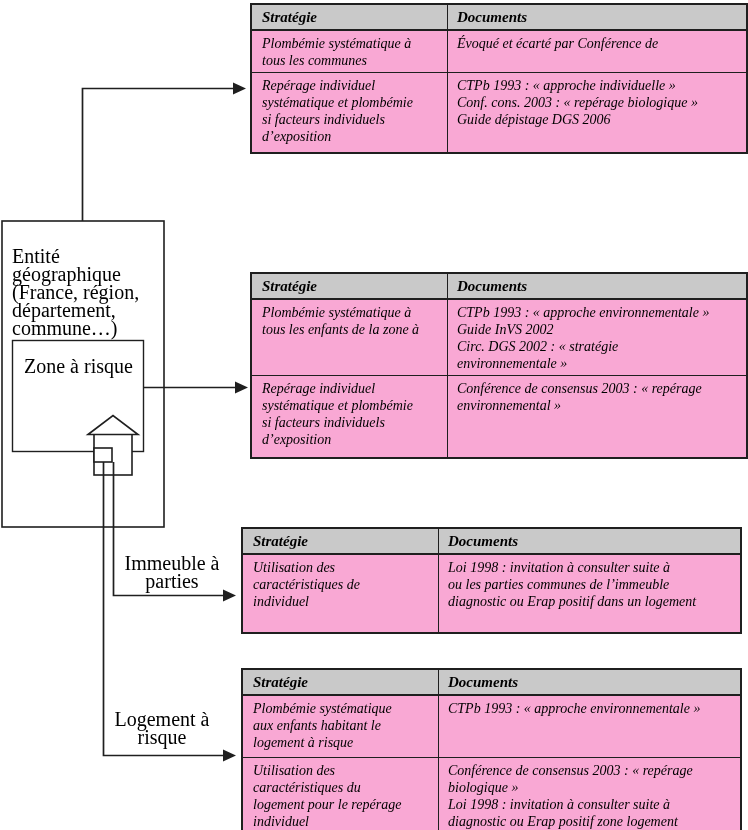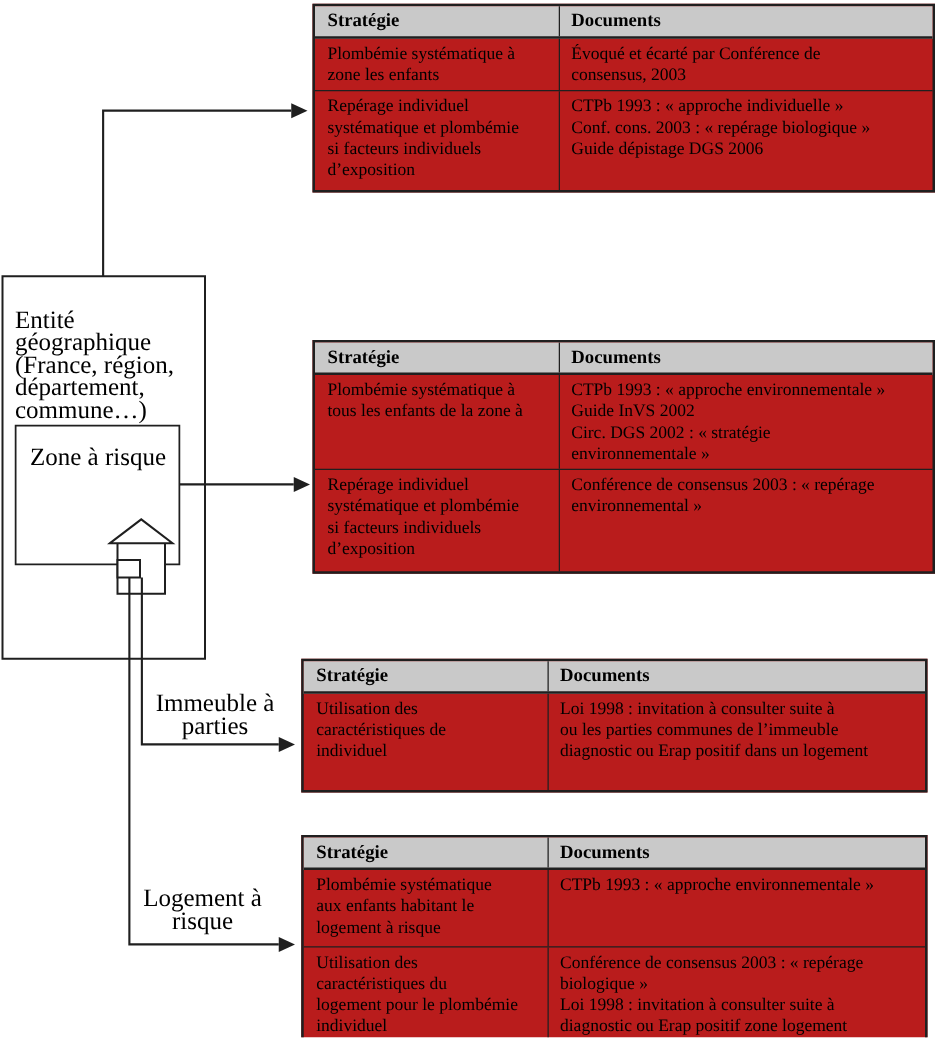--- a/index.html
+++ b/index.html
@@ -15,21 +15,21 @@
   svg.overlay{position:absolute;left:0;top:0;width:748px;height:830px;pointer-events:none;}
 
   
   .lbl{position:absolute;font-size:20px;line-height:18px;}
   #entity-label{left:12px;top:247px;width:140px;}
   #zone-label{left:24px;top:357px;width:120px;}
   #immeuble-label{left:122px;top:554px;width:100px;text-align:center;}
   #logement-label{left:112px;top:710px;width:100px;text-align:center;}
 
   
-  .tbl{position:absolute;border:2px solid var(--line);background:#b91c1c;font-size:14px;line-height:17px;}
+  .tbl{position:absolute;border:2px solid var(--line);background:#f9a8d4;font-size:14px;line-height:17px;font-style:italic;}
   .tbl .hdr{display:flex;background:var(--hdrbg);border-bottom:2px solid var(--line);font-weight:bold;font-size:15px;line-height:18px;}
   .tbl .row{display:flex;}
   .tbl .row + .row{border-top:1.2px solid var(--line);}
   .c{box-sizing:border-box;padding:4px 6px 3px 10px;}
   .c1{width:196px;border-right:1.5px solid var(--line);flex:none;}
   .c2{flex:1;padding-left:9px;}
   .hdr .c{padding-top:3px;padding-bottom:3px;}
 
   #t1{left:250px;top:3px;width:494px;}
   #t2{left:250px;top:272px;width:494px;}
@@ -85,25 +85,24 @@
   <div class="lbl" id="logement-label">Logement à risque</div>
 
   <div class="tbl" id="t1">
     <div class="hdr">
       <div class="c c1">Stratégie</div>
       <div class="c c2">Documents</div>
     </div>
     <div class="row r1">
       <div class="c c1">
         <div>Plombémie systématique à</div>
-        <div>zone les enfants</div>
+        <div>tous les communes</div>
       </div>
       <div class="c c2">
         <div>Évoqué et écarté par Conférence de</div>
-        <div>consensus, 2003</div>
       </div>
     </div>
     <div class="row r2">
       <div class="c c1">
         <div>Repérage individuel</div>
         <div>systématique et plombémie</div>
         <div>si facteurs individuels</div>
         <div>d’exposition</div>
       </div>
       <div class="c c2">
@@ -176,21 +175,21 @@
         <div>logement à risque</div>
       </div>
       <div class="c c2">
         <div>CTPb 1993 : « approche environnementale »</div>
       </div>
     </div>
     <div class="row r2">
       <div class="c c1">
         <div>Utilisation des</div>
         <div>caractéristiques du</div>
-        <div>logement pour le plombémie</div>
+        <div>logement pour le repérage</div>
         <div>individuel</div>
       </div>
       <div class="c c2">
         <div>Conférence de consensus 2003 : « repérage</div>
         <div>biologique »</div>
         <div>Loi 1998 : invitation à consulter suite à</div>
         <div>diagnostic ou Erap positif zone logement</div>
       </div>
     </div>
   </div>

